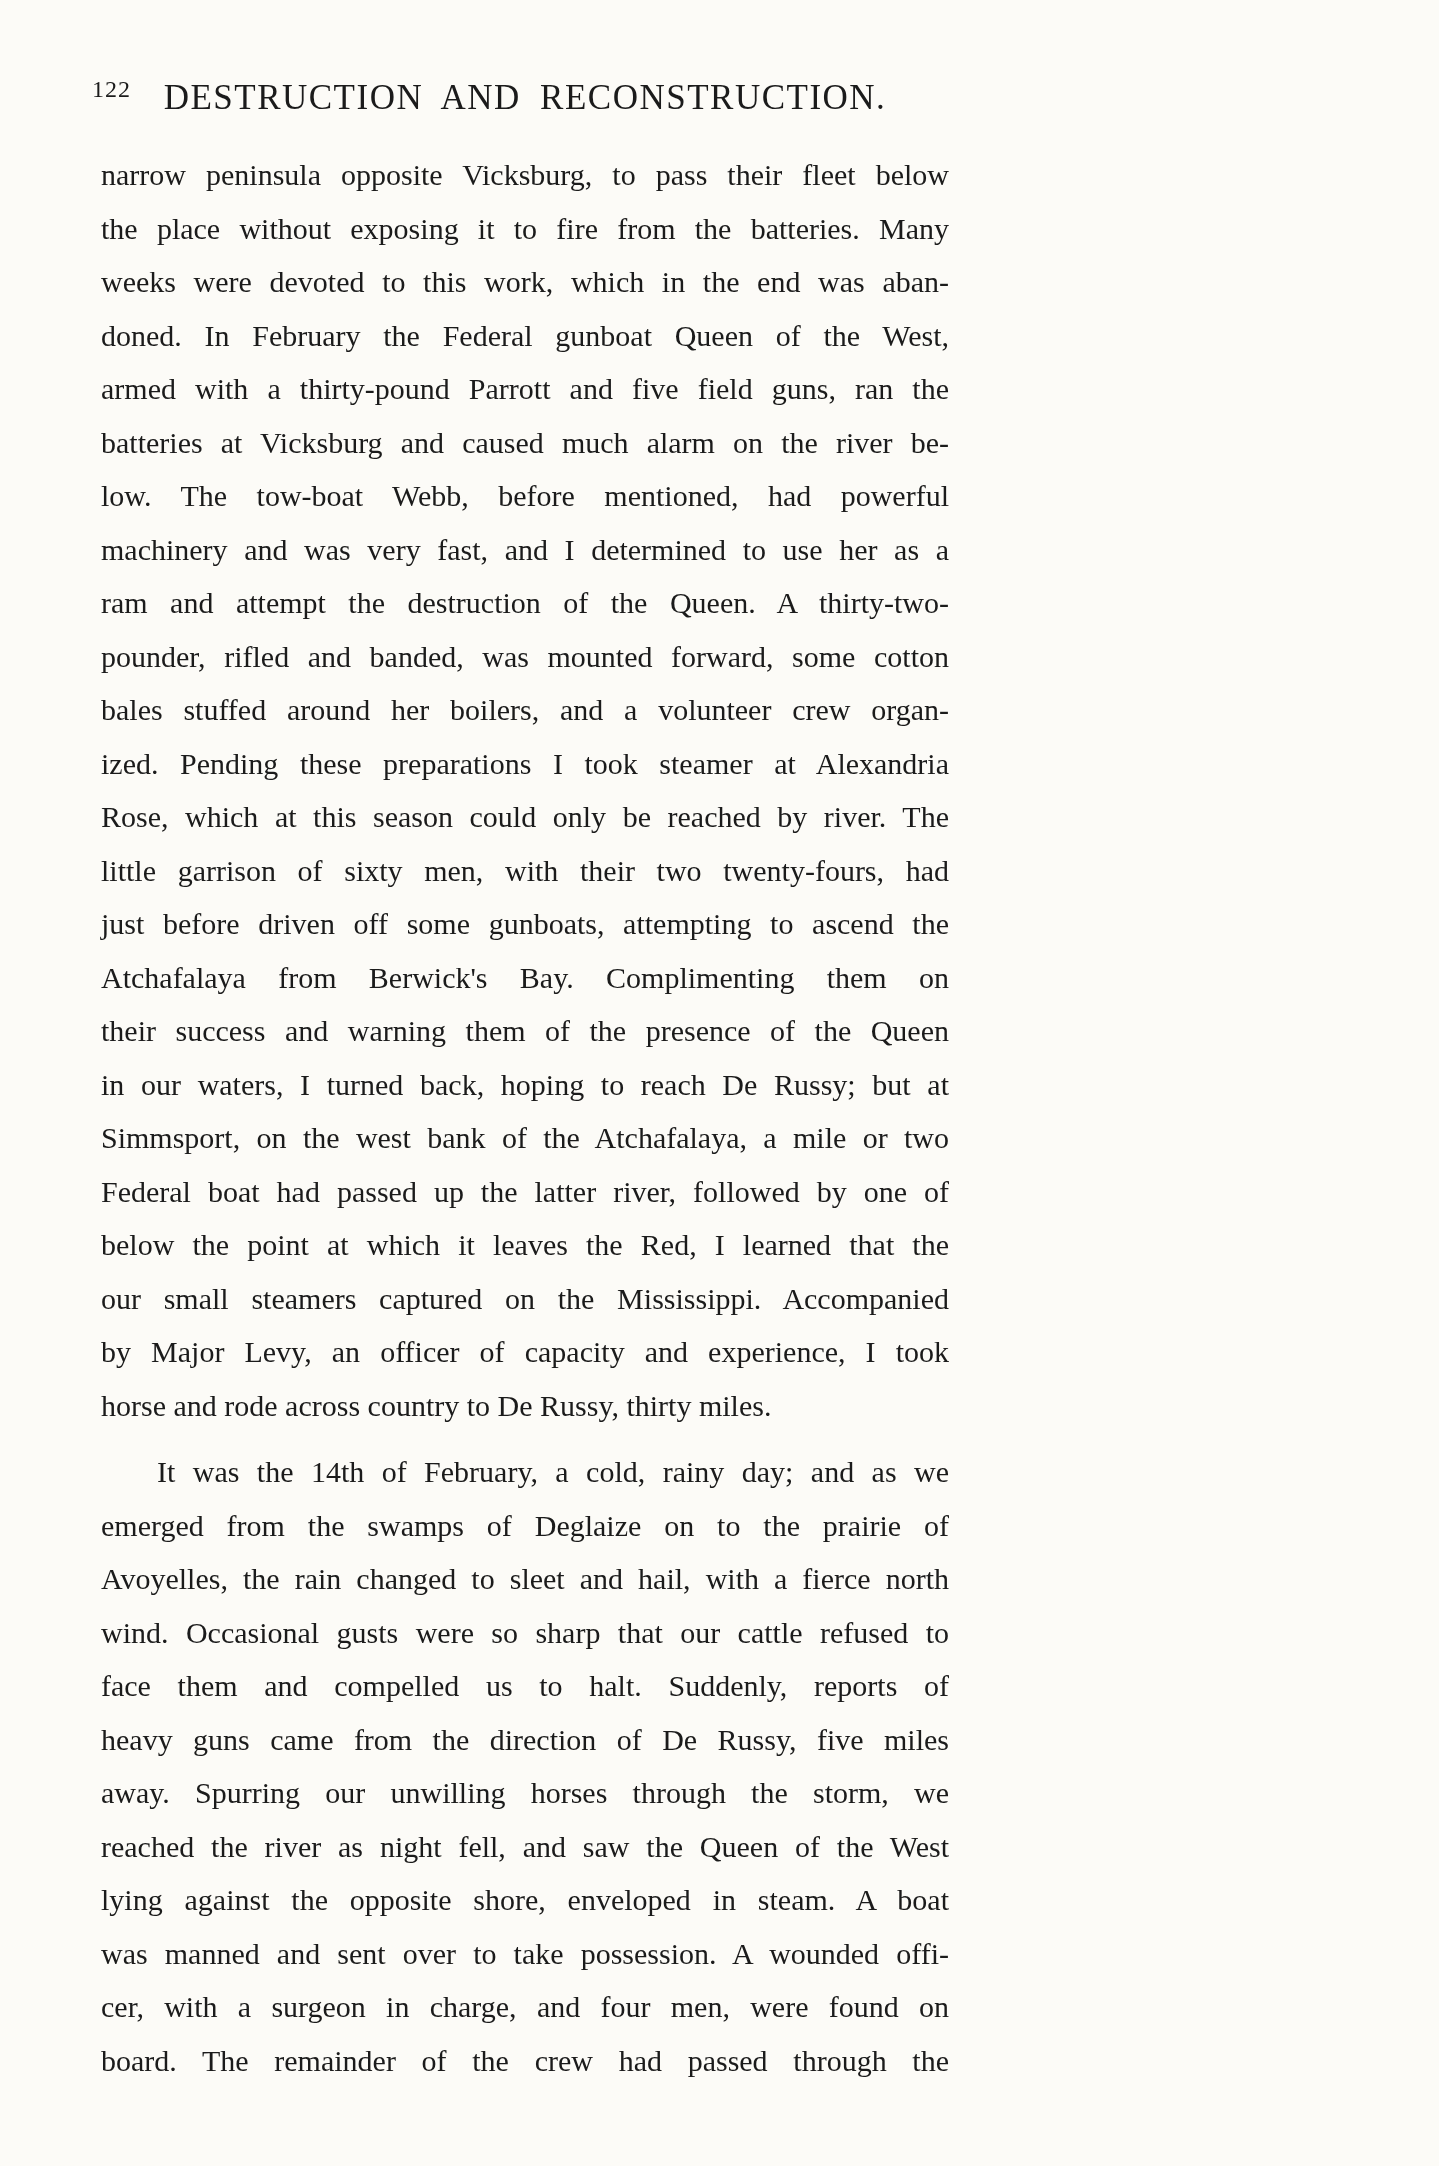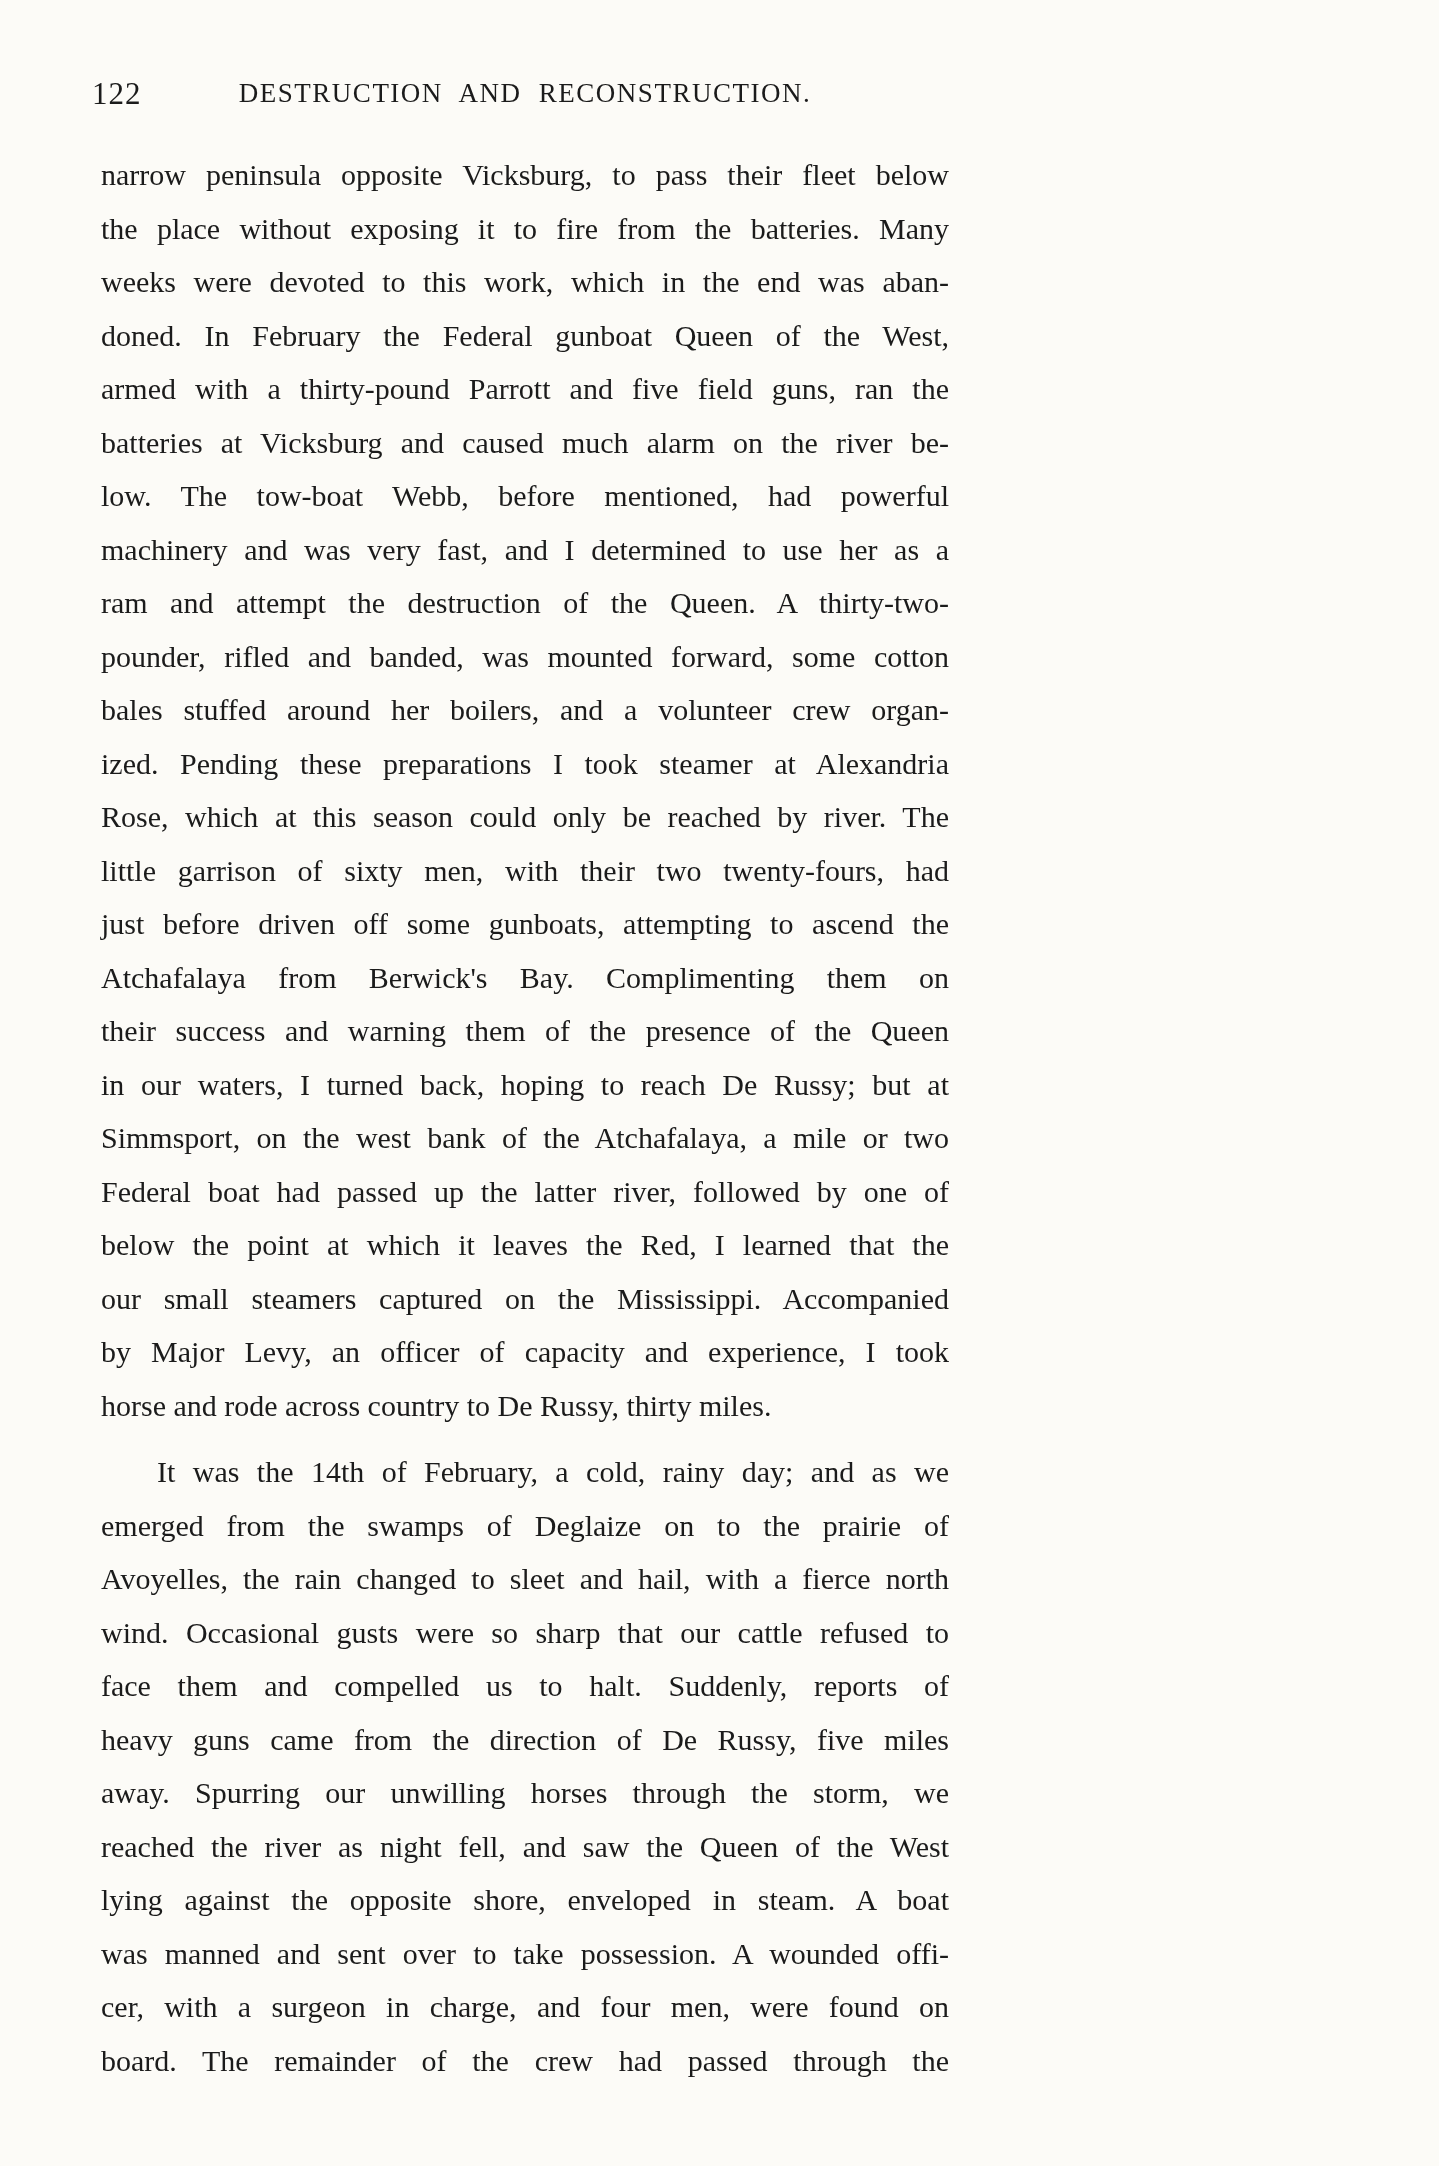--- a/index.html
+++ b/index.html
@@ -24,30 +24,30 @@
     width: 874px;
   }
   .page-header {
     position: relative;
     height: 42px;
   }
   .page-number {
     position: absolute;
     left: 4px;
     top: 0;
-    font-size: 31px;
+    font-size: 24px;
     letter-spacing: 1px;
   }
   .running-title {
     position: absolute;
     left: 0;
     right: 0;
     top: 2px;
     text-align: center;
-    font-size: 27px;
+    font-size: 35px;
     letter-spacing: 1.5px;
     word-spacing: 9px;
   }
   .body-text {
     margin-top: 30px;
     font-size: 30px;
     line-height: 53.5px;
   }
   .paragraph { margin: 13px; }
   .line {

